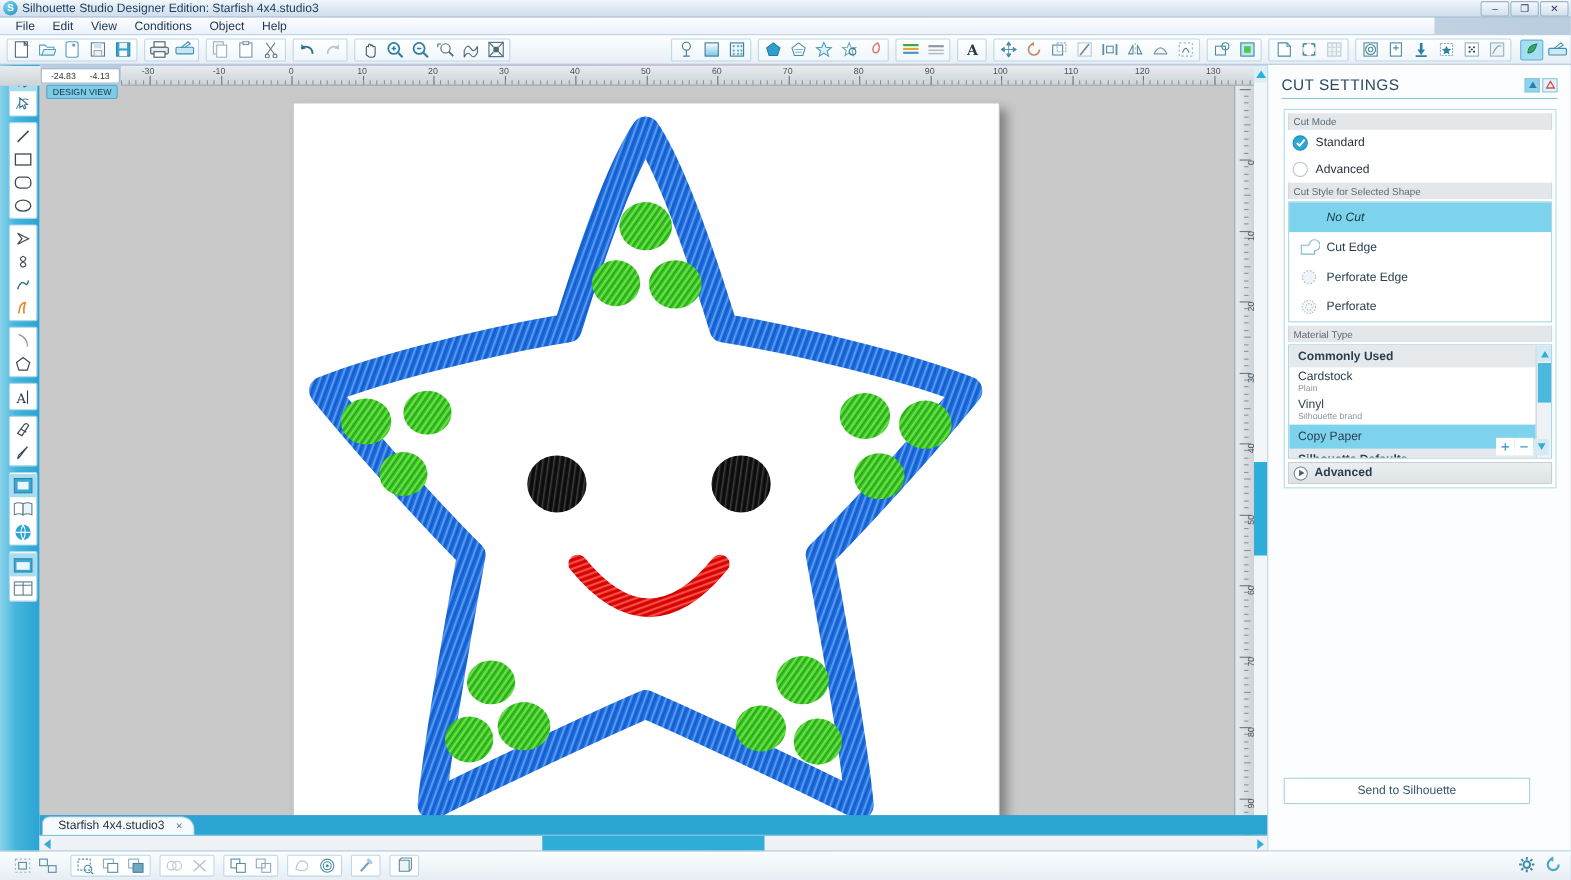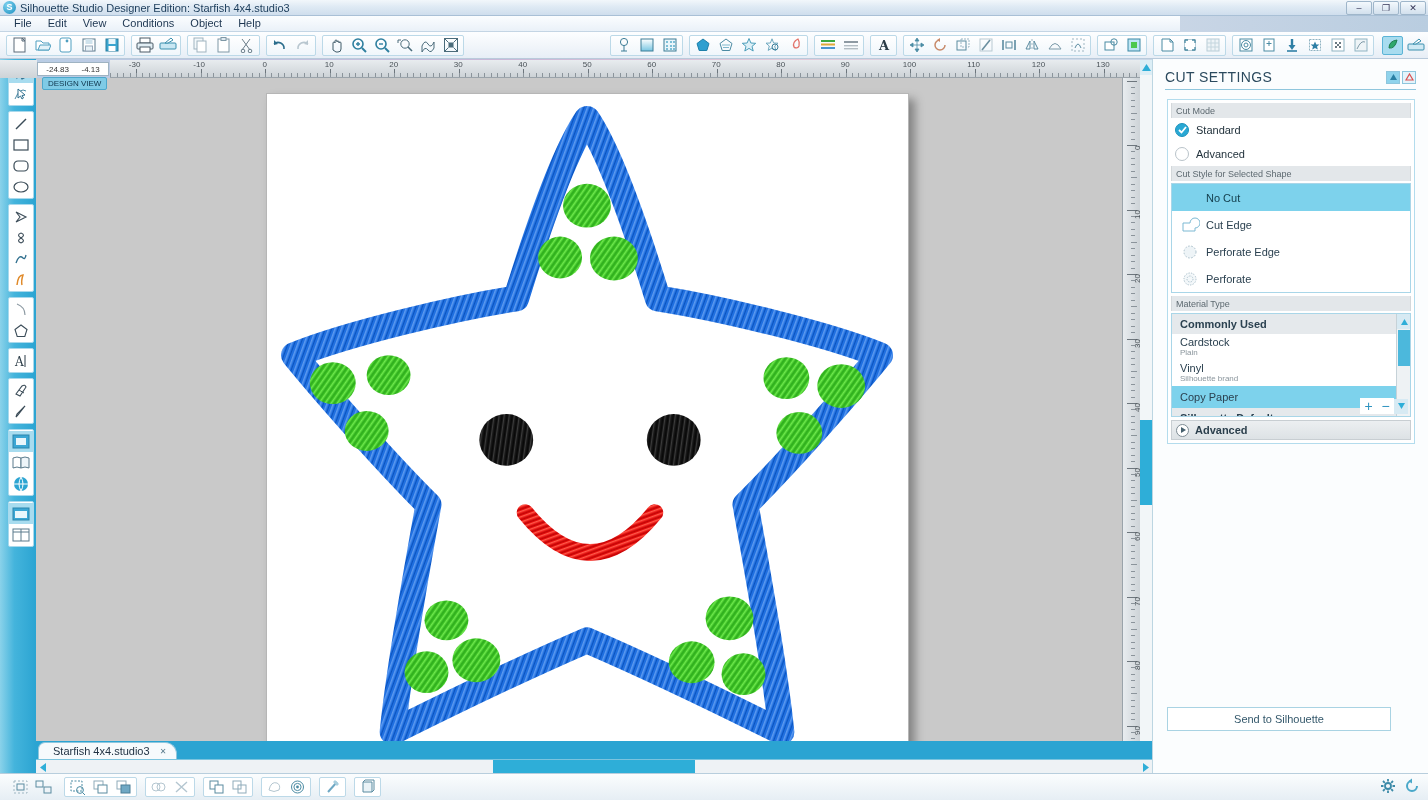--- a/index.html
+++ b/index.html
@@ -33,24 +33,24 @@
   .win-btns { margin-left:auto; display:flex; height:14px; margin-right:2px; }
   .win-btn {
     width:26px;height:14px;margin-left:1px;
     background: linear-gradient(180deg,#f4f9fd,#d2e0ed);
     border:1px solid #9fb6ca; border-radius:2px;
     font-size:9px; color:#335; text-align:center; line-height:12px;
   }
 
   
   .menubar {
-    position:absolute; left:0; top:16px; width:1180px; height:16px;
+    position:absolute; left:0; top:16px; width:1304px; height:16px;
     background: linear-gradient(180deg,#fbfdff,#eaf1f8);
     border-bottom:1px solid #c4d5e4;
-    display:flex; padding-left:6px;
+    display:flex; align-items:center; padding-left:6px;
   }
   .menu-item { font-size:11px; color:#1c3550; padding:1px 8px; }
 
   
   .toolbar {
     position:absolute; left:0; top:32px; width:1428px; height:27px;
     background: linear-gradient(180deg,#fdfeff,#e7eef6);
     border-bottom:1px solid #b9cadb;
     display:flex; align-items:center;
   }
@@ -169,21 +169,21 @@
     border:1px solid #b9c3c9; background:#fff;
     display:flex;align-items:center;justify-content:center;
   }
   .radio.on { background:#29a8d4; border-color:#1e93bc; }
 
   .cutstyle-list {
     border:1px solid #a9d6e8; margin:2px 0 0 0; background:#fff;
   }
   .cs-item { height:27px; display:flex; align-items:center; padding-left:8px;
              font-size:11px; color:#2b4150; }
-  .cs-item.sel { background:#7dd2ec; color:#15404f; }
+  .cs-item.sel { background:#7dd2ec; color:#15404f;font-style:italic; }
   .cs-ico { width:20px;height:18px;margin-right:6px;display:flex;align-items:center;justify-content:center;}
 
   .mat-list {
     border:1px solid #a9d6e8; background:#fff; position:relative;
     height:104px; overflow:hidden; margin-top:2px;
   }
   .mat-item { padding:2px 8px; font-size:11px; color:#2b4150; }
   .mat-item .sub { font-size:8px; color:#8a959c; line-height:10px;}
   .mat-item.grp { background:#e5e9ec; font-weight:bold; padding:4px 8px; }
   .mat-item.sel { background:#7dd2ec; padding:5px 8px;}

